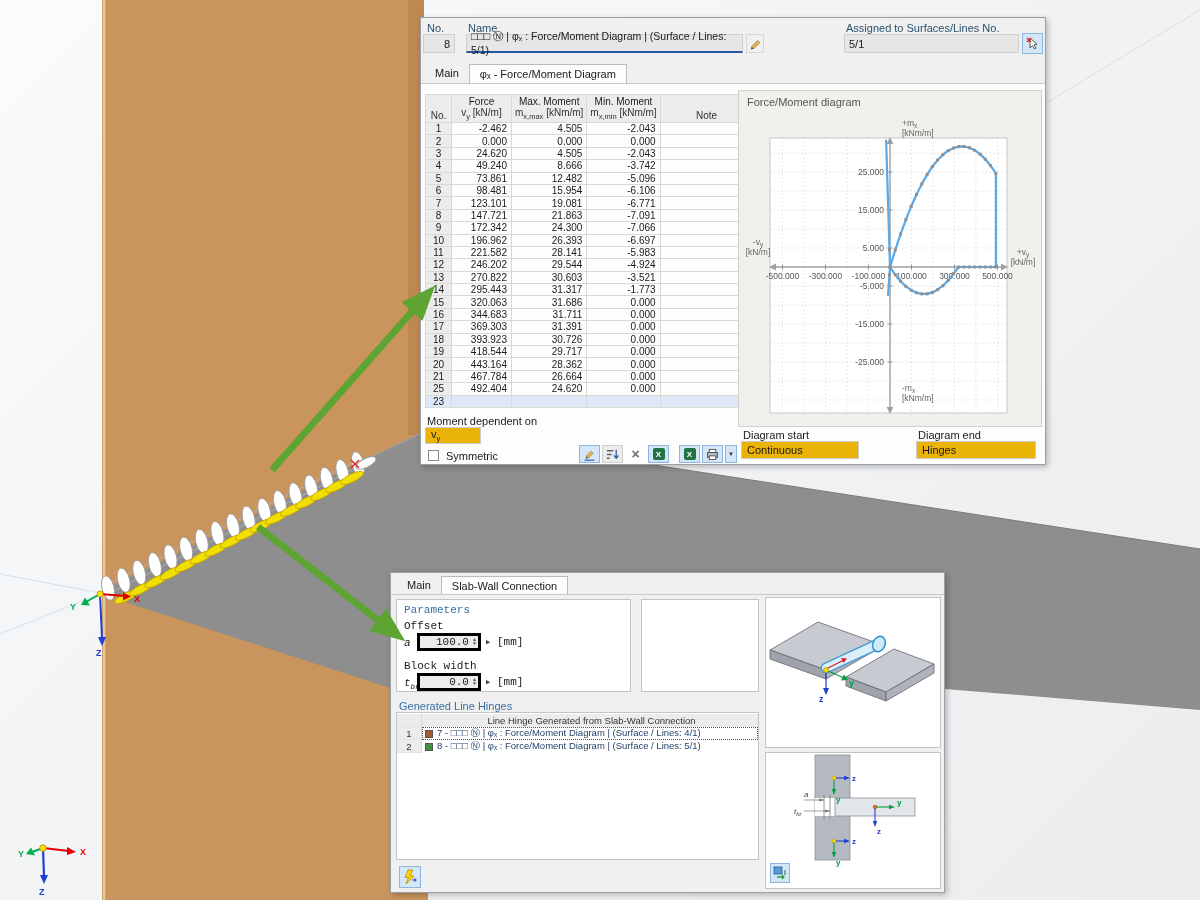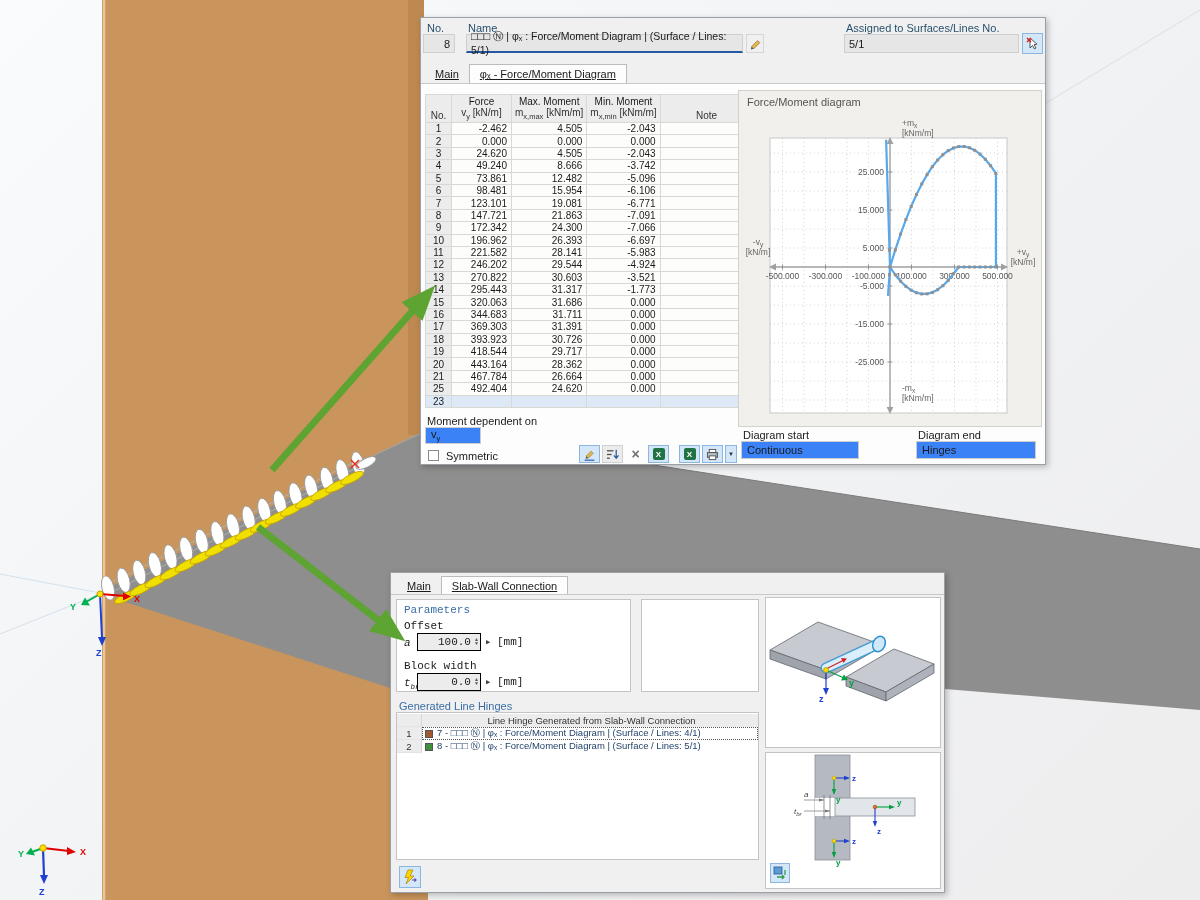--- a/index.html
+++ b/index.html
@@ -15,21 +15,21 @@
     box-shadow:2px 2px 6px rgba(0,0,0,.25); z-index:10; font-size:11px; color:#1a1a1a; }
   .hdr-label { position:absolute; color:#29506d; font-size:11px; }
   .sec-label { position:absolute; color:#3a6ea5; font-size:11px; }
   .field { position:absolute; background:#e6e6e6; border:1px solid #cfcfcf;
     font-size:11px; color:#1a1a1a; display:flex; align-items:center; padding:0 4px; }
   .field.ro { justify-content:flex-end; }
   .underlined { border-bottom:2px solid #2458a0; }
   .btn { position:absolute; display:flex; align-items:center; justify-content:center;
     background:#e8e8e8; border:1px solid #bdbdbd; cursor:pointer; }
   .btn.blue { background:#d4e7f8; border:1px solid #8ab6e0; }
-  .tabbar { position:absolute; display:flex; align-items:flex-end; height:20px;text-decoration:underline; }
+  .tabbar { position:absolute; display:flex; align-items:center; height:20px; }
   .tab { padding:3px 10px 3px 10px; font-size:11px; color:#1a1a1a; cursor:pointer; }
   .tab.active { background:#fdfdfd; border:1px solid #bbb; border-bottom:none; }
   .content1 { position:absolute; left:0; right:0; top:65px; bottom:0; background:#fdfdfd;
     border-top:1px solid #c8c8c8; }
 
   table.vals { position:absolute; left:4px; top:10px; border-collapse:collapse;
     table-layout:fixed; font-size:10px; }
   table.vals th, table.vals td { border:1px solid #d8d8d4; overflow:hidden; white-space:nowrap; }
   table.vals th { background:#ececec; font-weight:normal; height:26px;
     vertical-align:bottom; padding:1px 3px; }
@@ -38,39 +38,39 @@
   td.c-num { text-align:right; }
   tr.sel td { background:#dde9f6 !important; }
   th .l1 { text-align:center; }
   th .l2 { text-align:center; color:#333; }
   sub.s { font-size:7.5px; }
 
   .chartbox { position:absolute; left:317px; top:6px; width:304px; height:337px;
     background:#f1f0ec; border:1px solid #d2d1ca; }
   .chart-title { position:absolute; left:8px; top:5px; color:#55564f; font-size:11px; }
 
-  .combo { position:absolute; background:#3b82f6; border:1px solid #cdcdcd;
+  .combo { position:absolute; background:#eab308; border:1px solid #cdcdcd;
     font-size:11px; display:flex; align-items:center; padding:1px 5px; color:#1a1a1a; }
 
   .chk { position:absolute; width:11px; height:11px; background:#fff; border:1px solid #8a8a8a; }
 
   .tbtn { width:21px; height:18px; display:inline-flex; align-items:center;
     justify-content:center; border:1px solid transparent; margin-right:2px; }
   .tbtn.blue { background:#d4e7f8; border:1px solid #8ab6e0; }
   .tbtn.flat { background:#ececec; border:1px solid #d0d0d0; }
 
   .wbox { position:absolute; background:#fff; border:1px solid #c4c4c4; }
   .hint-tbl { position:absolute; font-size:9.5px; color:#24436b; }
   .hrow { display:flex; align-items:center; height:13px; }
   .hno { width:25px; background:#ececec; border-right:1px solid #d8d8d8;
     border-bottom:1px solid #e4e4e4; text-align:center; color:#333; height:13px; line-height:13px;}
   .hbody { flex:1; display:flex; align-items:center; height:13px; padding-left:3px; }
   .hbody.seld { outline:1px dotted #555; outline-offset:-1px; }
   .swatch { width:8px; height:8px; border:1px solid #555; margin-right:4px; flex:0 0 auto; }
-  .spin { position:absolute; background:#ececec; border:1px solid #000000;
+  .spin { position:absolute; background:#ececec; border:3px solid #000000;
     font-size:11px; display:flex; align-items:center; justify-content:flex-end; }
   .spin .arrows { display:flex; flex-direction:column; margin-left:4px; line-height:4px;
     font-size:5px; color:#555; }
   .unitbtn { color:#444; font-size:7px; position:absolute; }
   .unit { position:absolute; font-size:11px; color:#1a1a1a;text-align:center; }
   .ital { font-style:italic; }
   .axlbl { font-size:9px; font-weight:bold; }
 </style>
 </head>
 <body>

